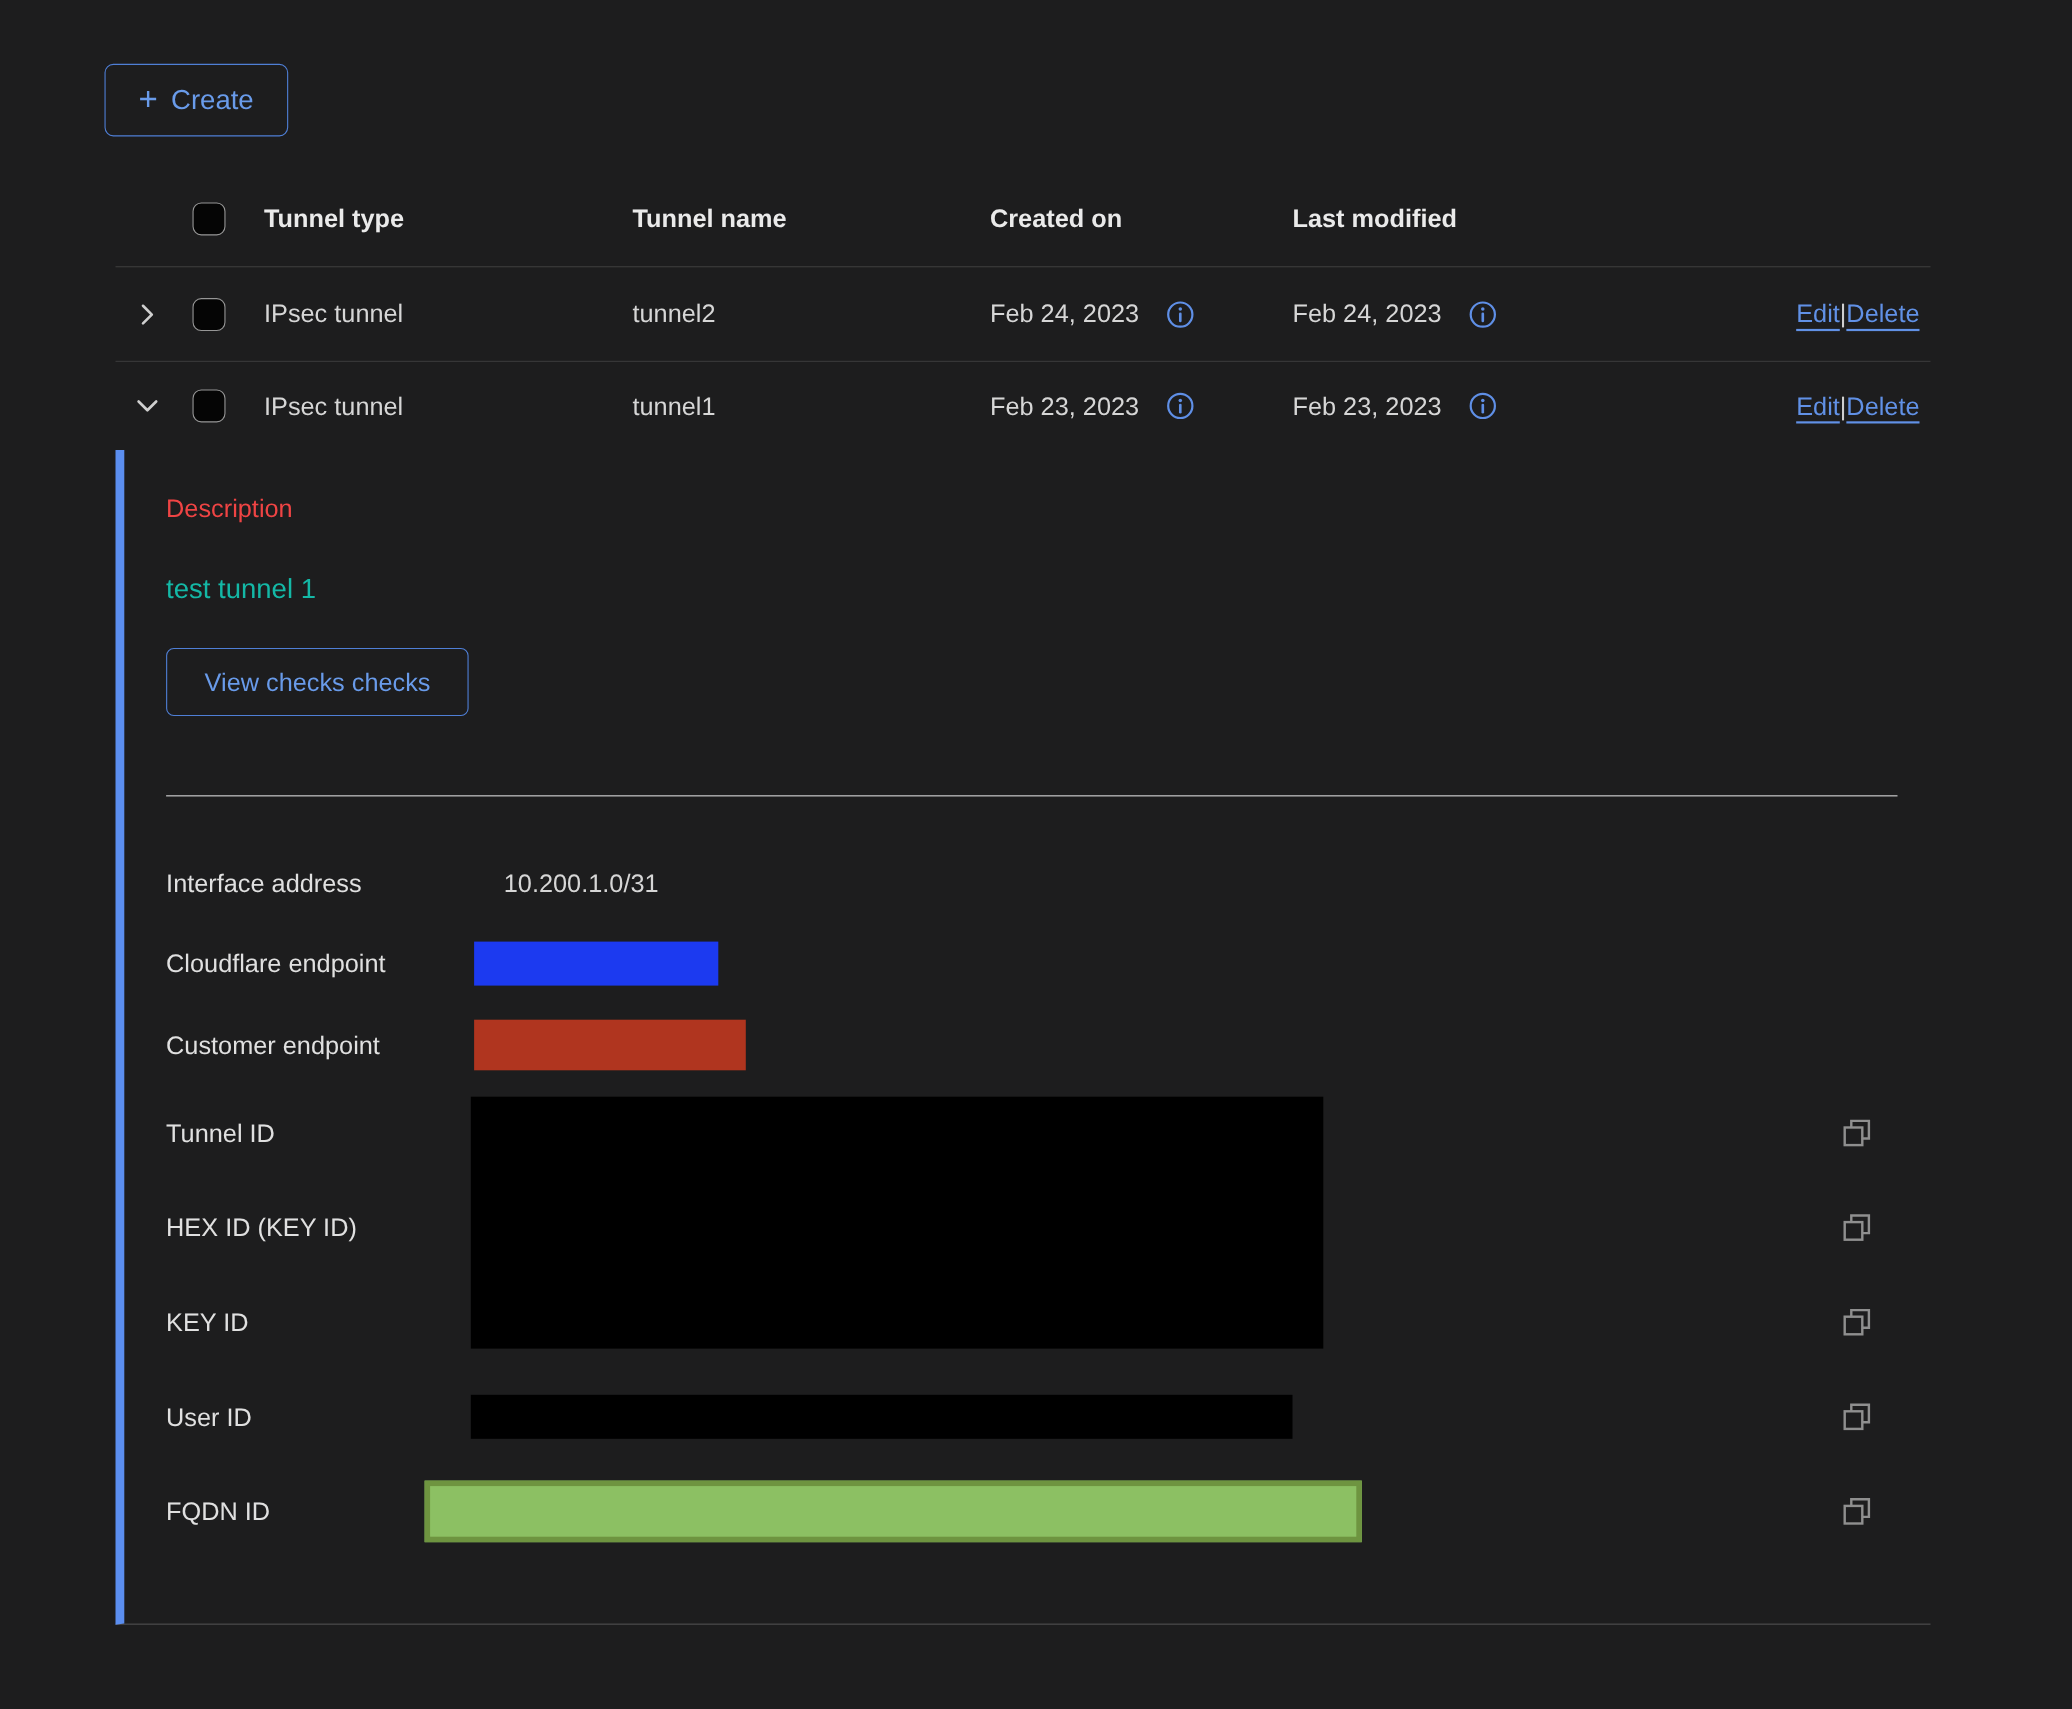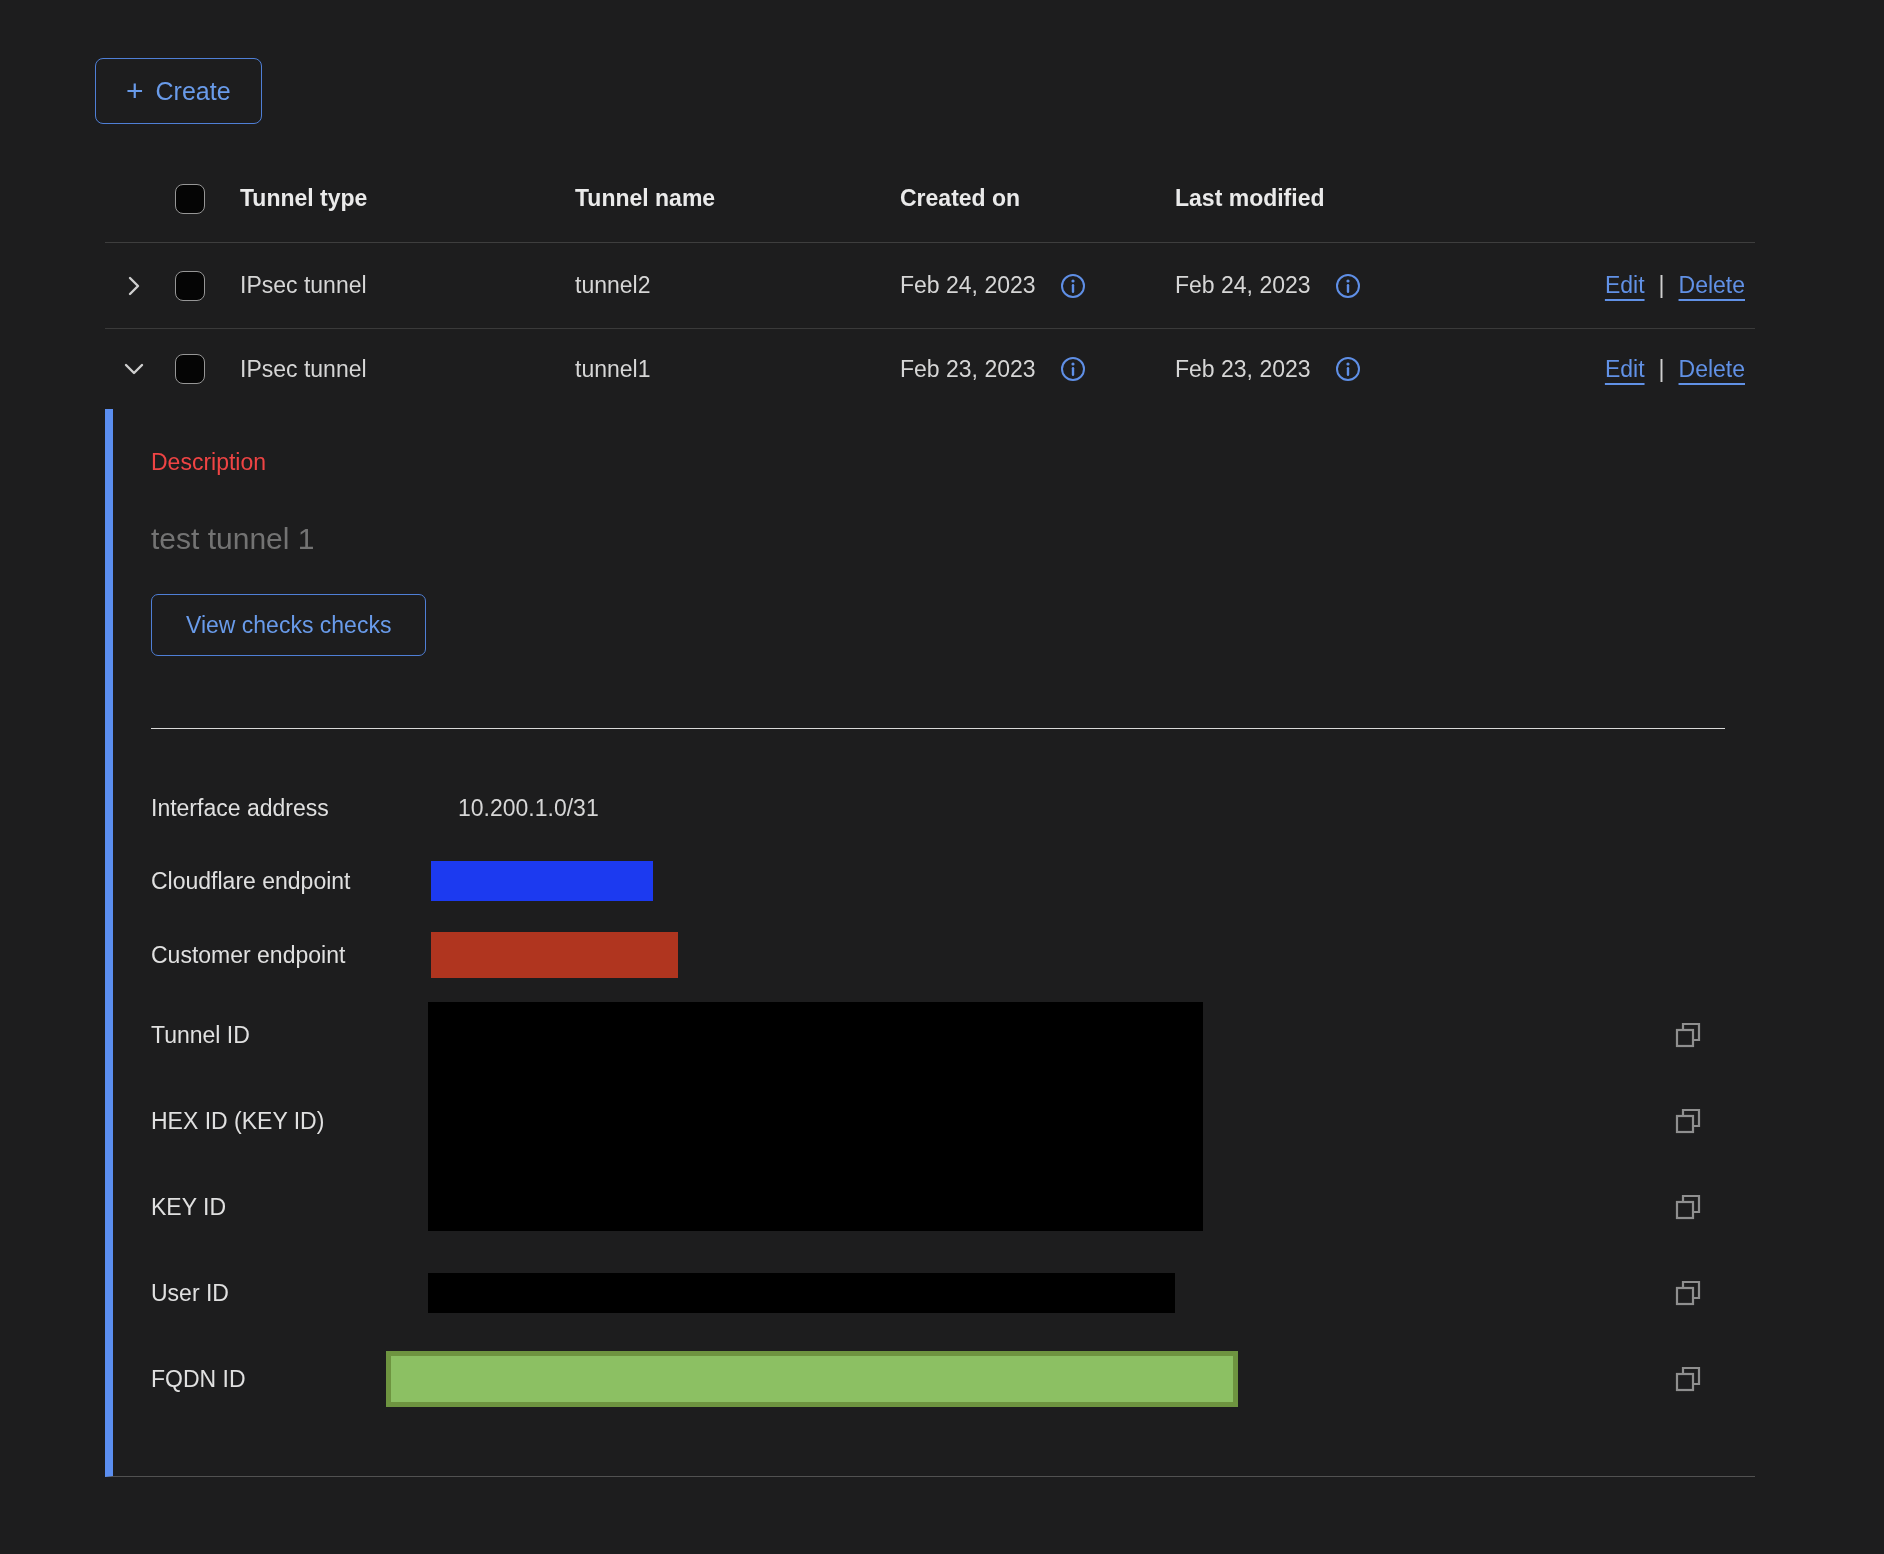--- a/index.html
+++ b/index.html
@@ -20,29 +20,29 @@
   .trow { display:grid; grid-template-columns:70px 65px 335px 325px 275px 295px 1fr;
     align-items:center; }
   .thead { height:88px; border-bottom:1px solid #3e3e3e; font-weight:bold; color:#eaeaea; font-size:23px; }
   .tbody-row { height:86px; font-size:23px; color:#d6d6d6; }
   .row-divider { border-bottom:1px solid #3a3a3a; }
   .chev-cell { padding-left:12px; display:flex; align-items:center; }
   .chev-btn { background:none; border:none; cursor:pointer; display:flex; padding:4px; }
   .checkbox { width:30px; height:30px; border:1.5px solid #969696; border-radius:8px;
     background:#050505; cursor:pointer; }
   .datecell { display:flex; align-items:center; gap:24px; }
-  .actions { display:flex; align-items:center; gap:14px; justify-content:flex-end; padding-right:10px; font-size:23px; }
+  .actions { display:flex; align-items:center; justify-content:flex-end; padding-right:10px; font-size:23px; }
   .link { color:#6191e6; text-decoration:underline; text-underline-offset:6px; cursor:pointer; }
   .pipe { color:#cfcfcf; text-decoration:none; }
 
   
   .expanded { border-left:8px solid #5b8ef0; border-bottom:1px solid #515151;
     margin-left:0; padding:40px 0 0 38px; position:relative; min-height:1068px; }
   .desc-label { font-size:23px; color:#ef4444; font-weight:500; }
-  .desc-value { margin-top:46px; font-size:30px; color:#737373; }
+  .desc-value { margin-top:46px; font-size:25px; color:#14b8a6; }
   .health-btn { margin-top:38px; height:62px; padding:0 34px; background:transparent;
     border:1.5px solid #4f7fd6; border-radius:7px; color:#699bea; font-size:23px;
     cursor:pointer; font-family:inherit; display:inline-flex; align-items:center; }
   .hr { margin-top:72px; width:1574px; border-top:1.5px solid #d9d9d9; }
 
   .details { position:relative; margin-top:43px; width:1604px; }
   .drow { display:flex; align-items:center; position:relative; }
   .dlabel { width:277px; flex-shrink:0; font-size:23px; color:#e0e0e0; }
   .dvalue { font-size:23px; color:#d6d6d6; padding-left:30px; }
   .copy-btn { position:absolute; right:50px; background:none; border:none; cursor:pointer; display:flex; padding:2px; }

